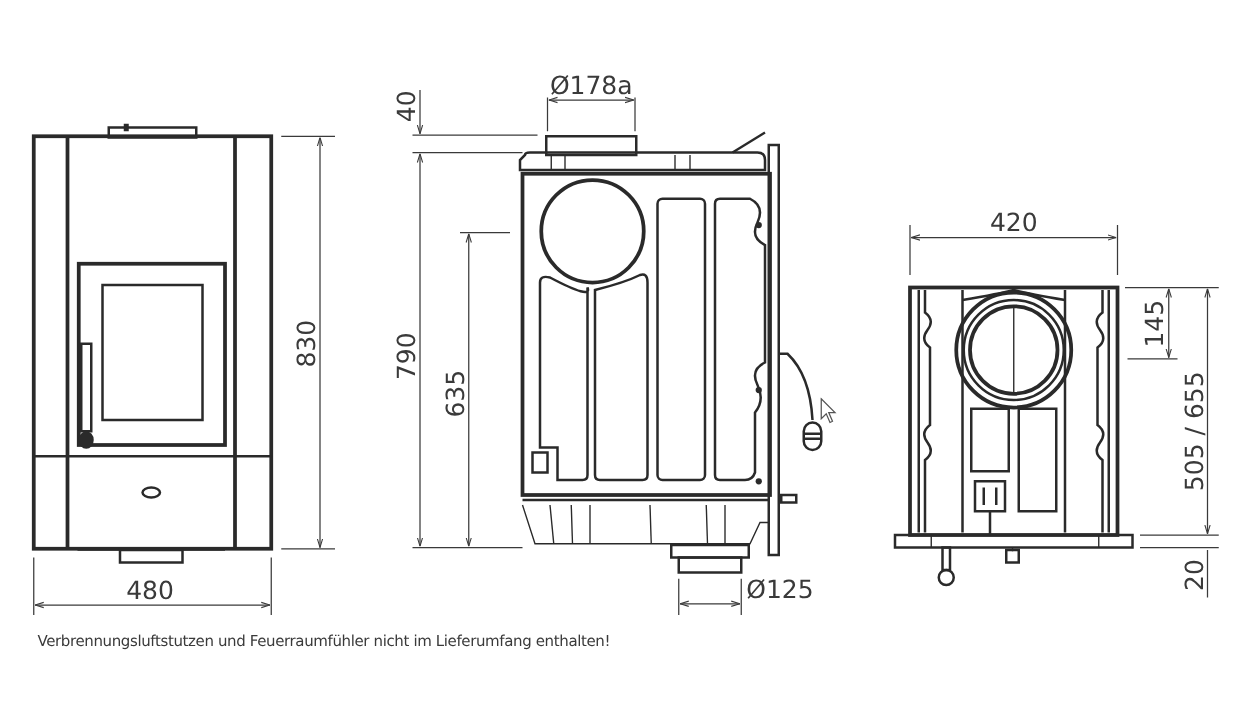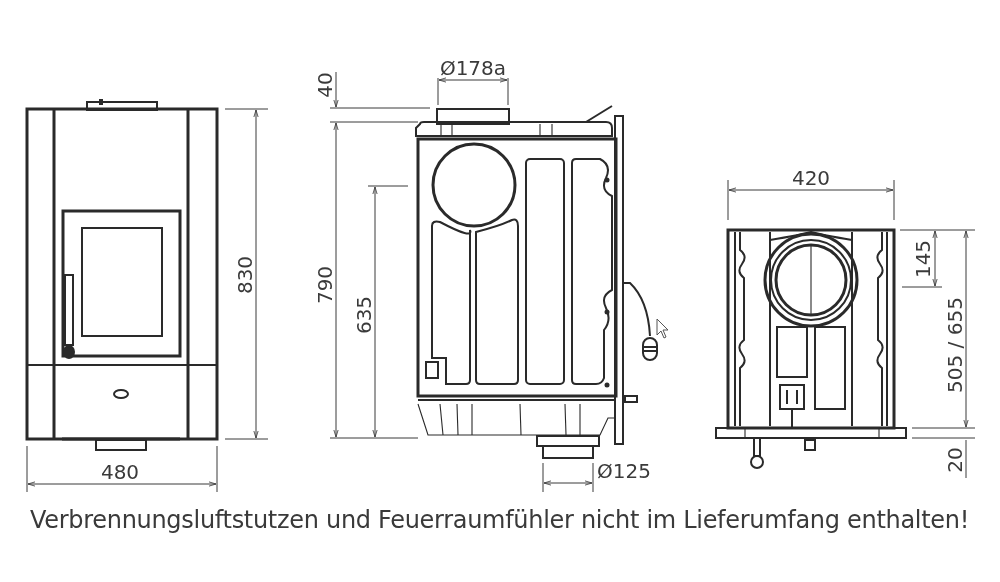--- a/index.html
+++ b/index.html
@@ -4,21 +4,21 @@
 <style>
   html, body { margin:0; padding:0; background:#ffffff; }
   body { width:1000px; height:582px; position:relative; overflow:hidden; font-family:"DejaVu Sans", sans-serif; }
   #drawing { position:absolute; left:0; top:0; width:1000px; height:582px; }
   .ln { stroke:#2a2a2a; fill:none; }
   .thk { stroke-width:3; }
   .med { stroke-width:2; }
   .thn { stroke-width:1.1; }
   .dim { stroke:#3a3a3a; stroke-width:1; fill:none; }
   .dtext { font-family:"DejaVu Sans", sans-serif; font-size:20px; fill:#3a3a3a; }
-  .caption { position:absolute; left:30px; top:506px; font-family:"DejaVu Sans", sans-serif; font-size:24px; color:#3a3a3a; letter-spacing:-0.3px; }
+  .caption { position:absolute; left:30px; top:506px; font-family:"DejaVu Sans", sans-serif; font-size:12px; color:#3a3a3a; letter-spacing:-0.3px; }
   .cursor { position:absolute; left:656px; top:318px; }
 </style>
 </head>
 <body>
 
 <svg id="drawing" viewBox="0 0 1000 582" xmlns="http://www.w3.org/2000/svg">
   <defs>
     <marker id="arr" viewBox="0 0 10 10" refX="10" refY="5" markerWidth="7" markerHeight="7" orient="auto-start-reverse">
       <path d="M0,2 L10,5 L0,8" fill="none" stroke="#3a3a3a" stroke-width="1.2"></path>
     </marker>

